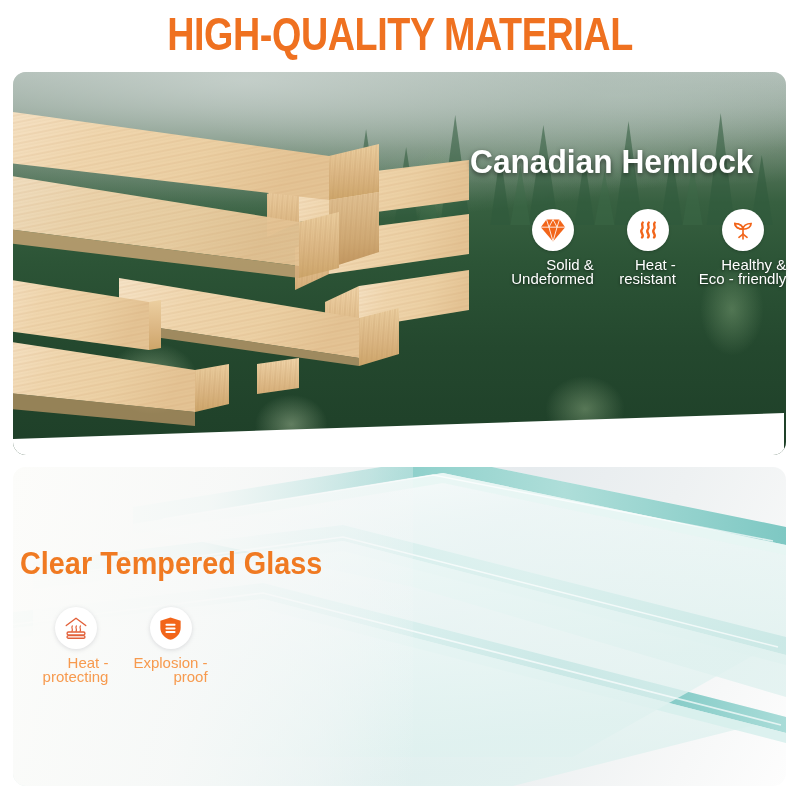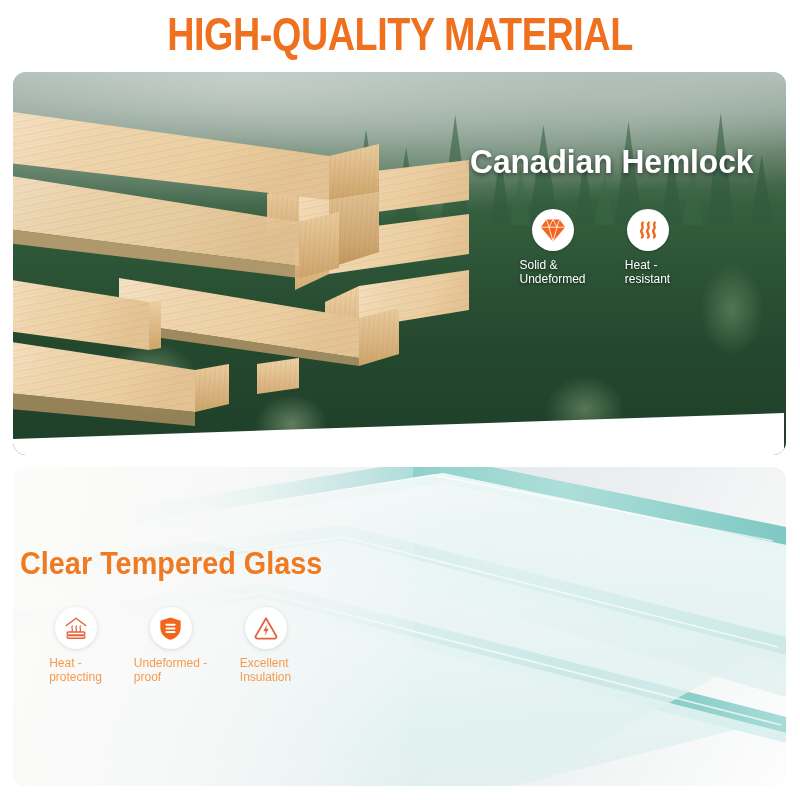--- a/index.html
+++ b/index.html
@@ -82,21 +82,21 @@
   .feature-row.top{ left:505px; top:209px; width:285px; }
   .feature-row.bottom{ left:28px; top:607px; width:300px; }
 
   .feature{ width:95px; display:flex; flex-direction:column; align-items:center; }
   .feature .bubble{
     width:42px; height:42px; border-radius:50%;
     background:#ffffff; display:flex; align-items:center; justify-content:center;
     box-shadow:0 1px 3px rgba(0,0,0,.18);
   }
   .feature .label{
-    margin-top:7px; text-align:left; font-size:12px; line-height:14px;
+    margin-top:7px; text-align:right; font-size:15px; line-height:14px;
     white-space:pre-line;
   }
   .feature-row.top .label{ color:#ffffff; text-shadow:0 1px 3px rgba(0,0,0,.6); }
   .feature-row.bottom .label{ color:#f79a4e; }
   .feature-row.bottom .bubble{ box-shadow:0 1px 4px rgba(140,140,150,.28); }
 
   
   .panel-glass{
     position:absolute; left:13px; top:467px; width:773px; height:319px;
     border-radius:13px; overflow:hidden;
@@ -275,20 +275,36 @@
             <path d="M8,26 C12,22 4,19 8,15 C11,12 6,9 9,6"></path>
             <path d="M16,26 C20,22 12,19 16,15 C19,12 14,9 17,6"></path>
             <path d="M24,26 C28,22 20,19 24,15 C27,12 22,9 25,6"></path>
           </g>
         </svg>
       </div>
       <div class="label">Heat -
 resistant</div>
     </div>
 
+    <div class="feature">
+      <div class="bubble">
+        <svg width="26" height="26" viewBox="0 0 32 32">
+          <g fill="none" stroke="#f2651a" stroke-width="2" stroke-linecap="round">
+            <path d="M16,27 L16,15"></path>
+            <path d="M16,15 C10,15 6,12 6,8 C12,8 16,11 16,15 Z" fill="#f2651a" fill-opacity="0"></path>
+            <path d="M16,15 C22,15 26,12 26,8 C20,8 16,11 16,15 Z"></path>
+            <path d="M16,15 C10,15 6,12 6,8 C12,8 16,11 16,15 Z"></path>
+            <path d="M16,21 L11,25"></path>
+            <path d="M16,21 L21,25"></path>
+          </g>
+        </svg>
+      </div>
+      <div class="label">Healthy &amp;
+Eco - friendly</div>
+    </div>
   </div>
 
   <div class="panel-glass">
 
     <svg width="773" height="319" viewBox="0 0 773 319" style="position:absolute;inset:0">
       <defs>
         <linearGradient id="paneFace" x1="0" y1="0" x2="0.4" y2="1">
           <stop offset="0%" stop-color="#ffffff" stop-opacity=".92"></stop>
           <stop offset="40%" stop-color="#eef8f7" stop-opacity=".80"></stop>
           <stop offset="100%" stop-color="#dff1ef" stop-opacity=".80"></stop>
@@ -364,29 +380,19 @@
       <div class="bubble">
         <svg width="25" height="25" viewBox="0 0 32 32">
           <path d="M16,2 L29,6 L29,15 C29,23 23,28.5 16,30.5 C9,28.5 3,23 3,15 L3,6 Z" fill="#f2651a"></path>
           <g fill="#ffffff">
             <rect x="9.5" y="10" width="13" height="2.6" rx="1.3"></rect>
             <rect x="9.5" y="14.6" width="13" height="2.6" rx="1.3"></rect>
             <rect x="9.5" y="19.2" width="13" height="2.6" rx="1.3"></rect>
           </g>
         </svg>
       </div>
-      <div class="label">Undeformed -
+      <div class="label">Explosion -
 proof</div>
     </div>
 
-    <div class="feature">
-      <div class="bubble">
-        <svg width="26" height="26" viewBox="0 0 32 32">
-          <path d="M16,4 L29,26.5 A2.4,2.4 0 0 1 27,29 L5,29 A2.4,2.4 0 0 1 3,26.5 Z" fill="none" stroke="#e2613a" stroke-width="2.1" stroke-linejoin="round"></path>
-          <polygon points="17.8,11 12.6,20 15.8,20 14.2,26 19.4,17 16.2,17" fill="#e2613a"></polygon>
-        </svg>
-      </div>
-      <div class="label">Excellent
-Insulation</div>
-    </div>
   </div>
 
 </div>
 
 </body></html>

